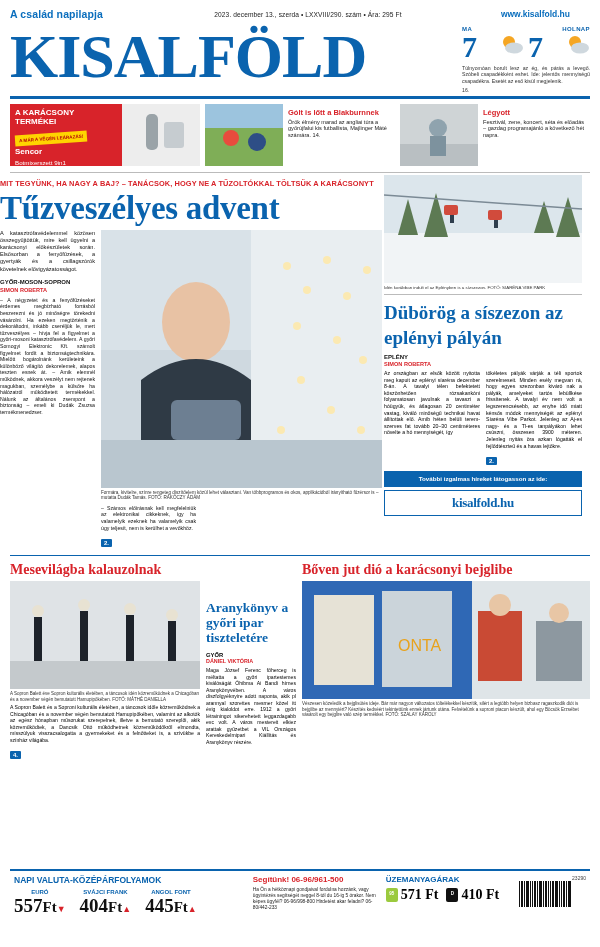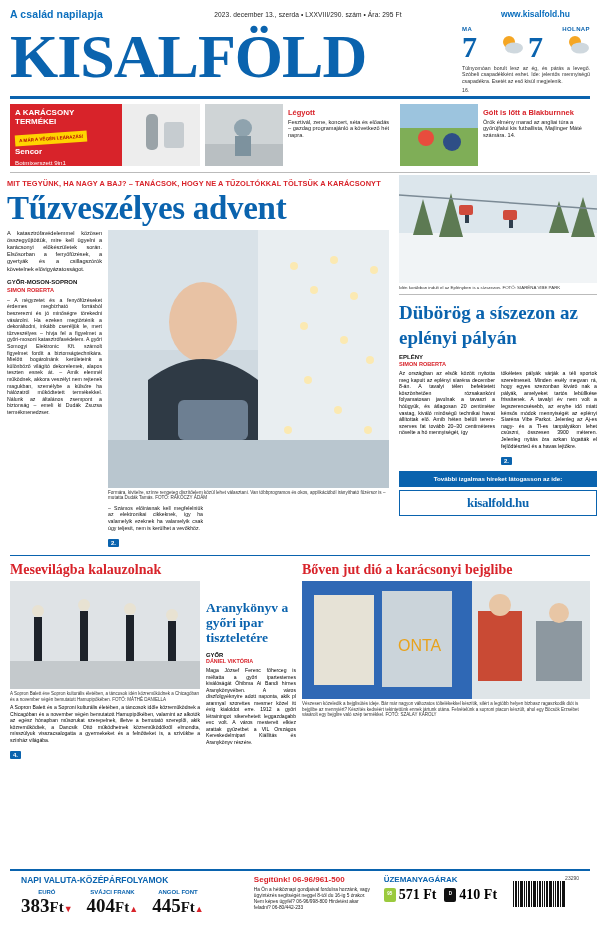--- a/index.html
+++ b/index.html
@@ -56,21 +56,21 @@
     background: #ffd400; color: #b3000a; font-size: 4.6px; font-weight: bold;
     padding: 3px 4px; display: inline-block; line-height: 5.4px; margin-top:4px;
     transform: rotate(-4deg);
   }
   .promo-sensor { font-size: 8px; font-weight: bold; color: #fff; margin-top: 3px;}
   .promo-sensor small { display:block; font-size: 6.2px; font-weight: normal;}
   .rule-thin { height: 1px; background: #0a63ae; margin: 2px 10px; }
   .rule-grey { height: 1px; background: #bbb; margin: 2px 10px; }
 
   
-  .main { display: flex; padding: 0 7px; gap: 10px; }
+  .main { display: flex; padding: 0 0; gap: 2px; }
   .col-left { width: 382px; }
   .col-right { width: 198px; }
 
   .kicker-line { color: #d8232a; font-size: 7.4px; font-weight: bold; padding: 4px 0 2px 0; letter-spacing: .1px;}
   .headline {
     font-family: "Liberation Serif", serif;
     font-size: 33px; line-height: 36px; color: #0a63ae; font-weight: bold;
     letter-spacing: -.3px;
     padding-bottom: 4px;
   }
@@ -122,21 +122,21 @@
     font-size: 13.5px; line-height: 15px; padding-bottom: 3px;
   }
   .b-body p { font-size: 5.1px; line-height: 6.5px; text-align: justify;}
   .b-loc { font-size: 5.8px; font-weight: bold; margin-top: 4px;}
   .b-auth { font-size: 5.4px; color: #d8232a; font-weight: bold; margin-bottom: 3px;}
   .b-cap { font-size: 4.5px; line-height: 5.5px; color: #333; padding-top: 2px;}
 
   
   .footer { position: absolute; left: 0; bottom: 0; width: 600px; height: 78px; }
   .footer-rule { height: 2px; background: #0a63ae; margin: 0 10px;}
-  .footer-inner { display: flex; padding: 4px 21px; gap: 8px;}
+  .footer-inner { display: flex; padding: 4px 14px; gap: 8px;}
   .fx-title { color: #0a63ae; font-size: 8.5px; font-weight: bold;}
   .fx-grid { display: flex; gap: 14px; margin-top: 4px;}
   .fx-item { text-align: center; }
   .fx-name { font-size: 6px; color: #0a63ae; font-weight: bold;}
   .fx-val { font-family: "Liberation Serif", serif; font-size: 19px; font-weight: bold; color: #111; line-height: 21px;}
   .fx-val small { font-size: 15px; }
   .fx-arrow { color: #d8232a; font-size: 9px;}
   .help-title { color: #d8232a; font-size: 8px; font-weight: bold;}
   .help-txt { font-size: 4.8px; line-height: 6px; color: #222;}
   .fuel-title { color: #0a63ae; font-size: 8px; font-weight: bold;}
@@ -209,44 +209,44 @@
             <rect width="78" height="62" fill="#ededed"></rect>
             <rect x="24" y="10" width="12" height="36" rx="5" fill="#9aa3a8"></rect>
             <rect x="42" y="18" width="20" height="26" rx="3" fill="#c6ccd0"></rect>
           </svg>
       </div>
     </div>
 
     <div class="promo">
       <div class="promo-img">
         <svg width="78" height="62" viewBox="0 0 78 62">
+            <rect width="78" height="62" fill="#7fae57"></rect>
+            <rect y="0" width="78" height="24" fill="#9cc4de"></rect>
+            <circle cx="26" cy="34" r="8" fill="#e84c3d"></circle>
+            <circle cx="52" cy="38" r="9" fill="#2e4e86"></circle>
+          </svg>
+      </div>
+      <div class="promo-body">
+        <div class="promo-kicker">Gólt is lőtt a Blakburnnek</div>
+        <div class="promo-text">Örök élmény marad az angliai túra a győrújfalui kis futballista, Majlinger Máté számára. 14.</div>
+      </div>
+    </div>
+
+    <div class="promo">
+      <div class="promo-img">
+        <svg width="78" height="62" viewBox="0 0 78 62">
             <rect width="78" height="62" fill="#cfd4d6"></rect>
             <rect y="40" width="78" height="22" fill="#b9bfc2"></rect>
             <circle cx="38" cy="24" r="9" fill="#8fa3ae"></circle>
             <rect x="30" y="32" width="16" height="20" fill="#7d929e"></rect>
           </svg>
       </div>
       <div class="promo-body">
         <div class="promo-kicker">Légyott</div>
         <div class="promo-text">Fesztivál, zene, koncert, séta és előadás – gazdag programajánló a következő hét napra.</div>
-      </div>
-    </div>
-
-    <div class="promo">
-      <div class="promo-img">
-        <svg width="78" height="62" viewBox="0 0 78 62">
-            <rect width="78" height="62" fill="#7fae57"></rect>
-            <rect y="0" width="78" height="24" fill="#9cc4de"></rect>
-            <circle cx="26" cy="34" r="8" fill="#e84c3d"></circle>
-            <circle cx="52" cy="38" r="9" fill="#2e4e86"></circle>
-          </svg>
-      </div>
-      <div class="promo-body">
-        <div class="promo-kicker">Gólt is lőtt a Blakburnnek</div>
-        <div class="promo-text">Örök élmény marad az angliai túra a győrújfalui kis futballista, Majlinger Máté számára. 14.</div>
       </div>
     </div>
   </div>
   <div class="rule-grey"></div>
 
   <div class="main">
 
     <div class="col-left">
       <div class="kicker-line">MIT TEGYÜNK, HA NAGY A BAJ? – TANÁCSOK, HOGY NE A TŰZOLTÓKKAL TÖLTSÜK A KARÁCSONYT</div>
       <div class="headline">Tűzveszélyes advent</div>
@@ -407,21 +407,21 @@
   </div>
 
   <div class="footer">
     <div class="footer-rule"></div>
     <div class="footer-inner">
       <div style="width:240px;">
         <div class="fx-title">NAPI VALUTA-KÖZÉPÁRFOLYAMOK</div>
         <div class="fx-grid">
           <div class="fx-item">
             <div class="fx-name">EURÓ</div>
-            <div class="fx-val"><span>383</span><small>Ft</small><span class="fx-arrow">▼</span></div>
+            <div class="fx-val"><span>557</span><small>Ft</small><span class="fx-arrow">▼</span></div>
           </div>
           <div class="fx-item">
             <div class="fx-name">SVÁJCI FRANK</div>
             <div class="fx-val"><span>404</span><small>Ft</small><span class="fx-arrow">▲</span></div>
           </div>
           <div class="fx-item">
             <div class="fx-name">ANGOL FONT</div>
             <div class="fx-val"><span>445</span><small>Ft</small><span class="fx-arrow">▲</span></div>
           </div>
         </div>

